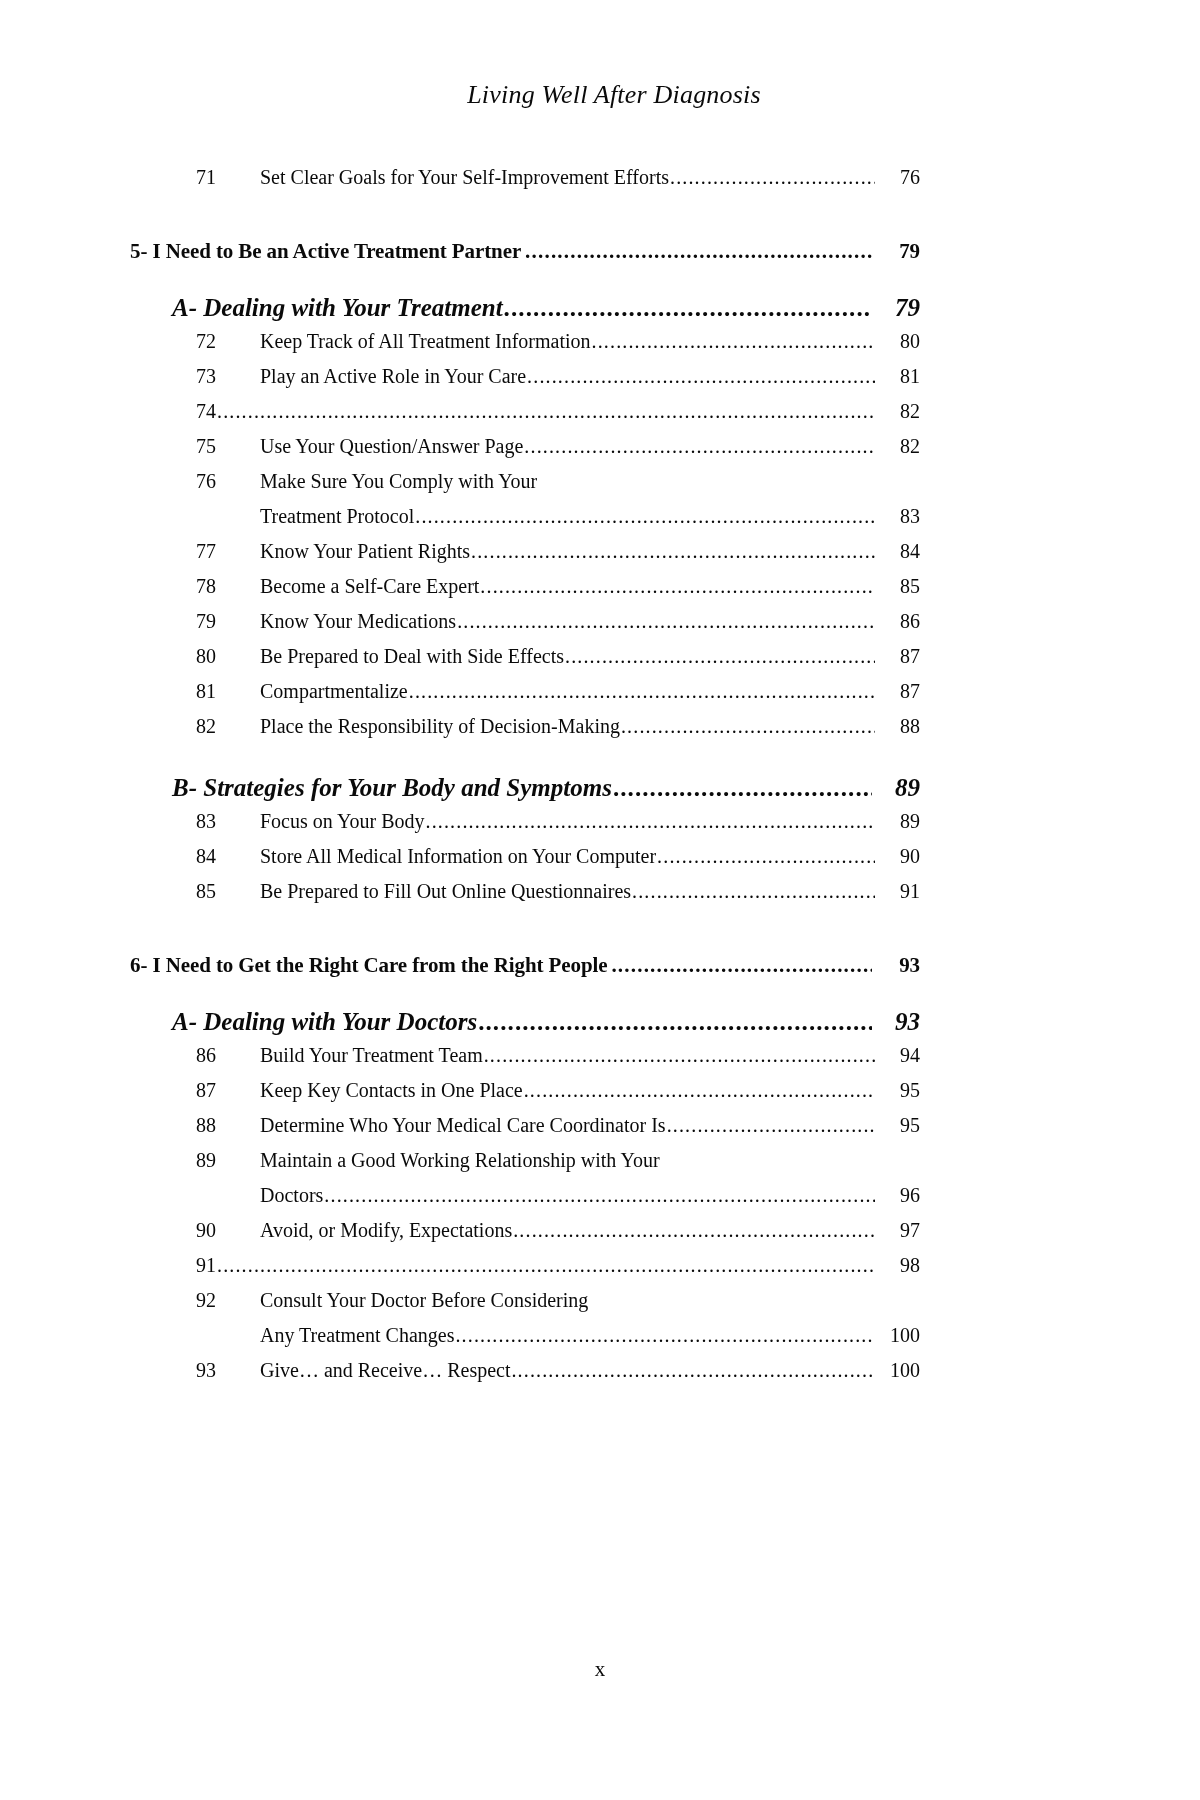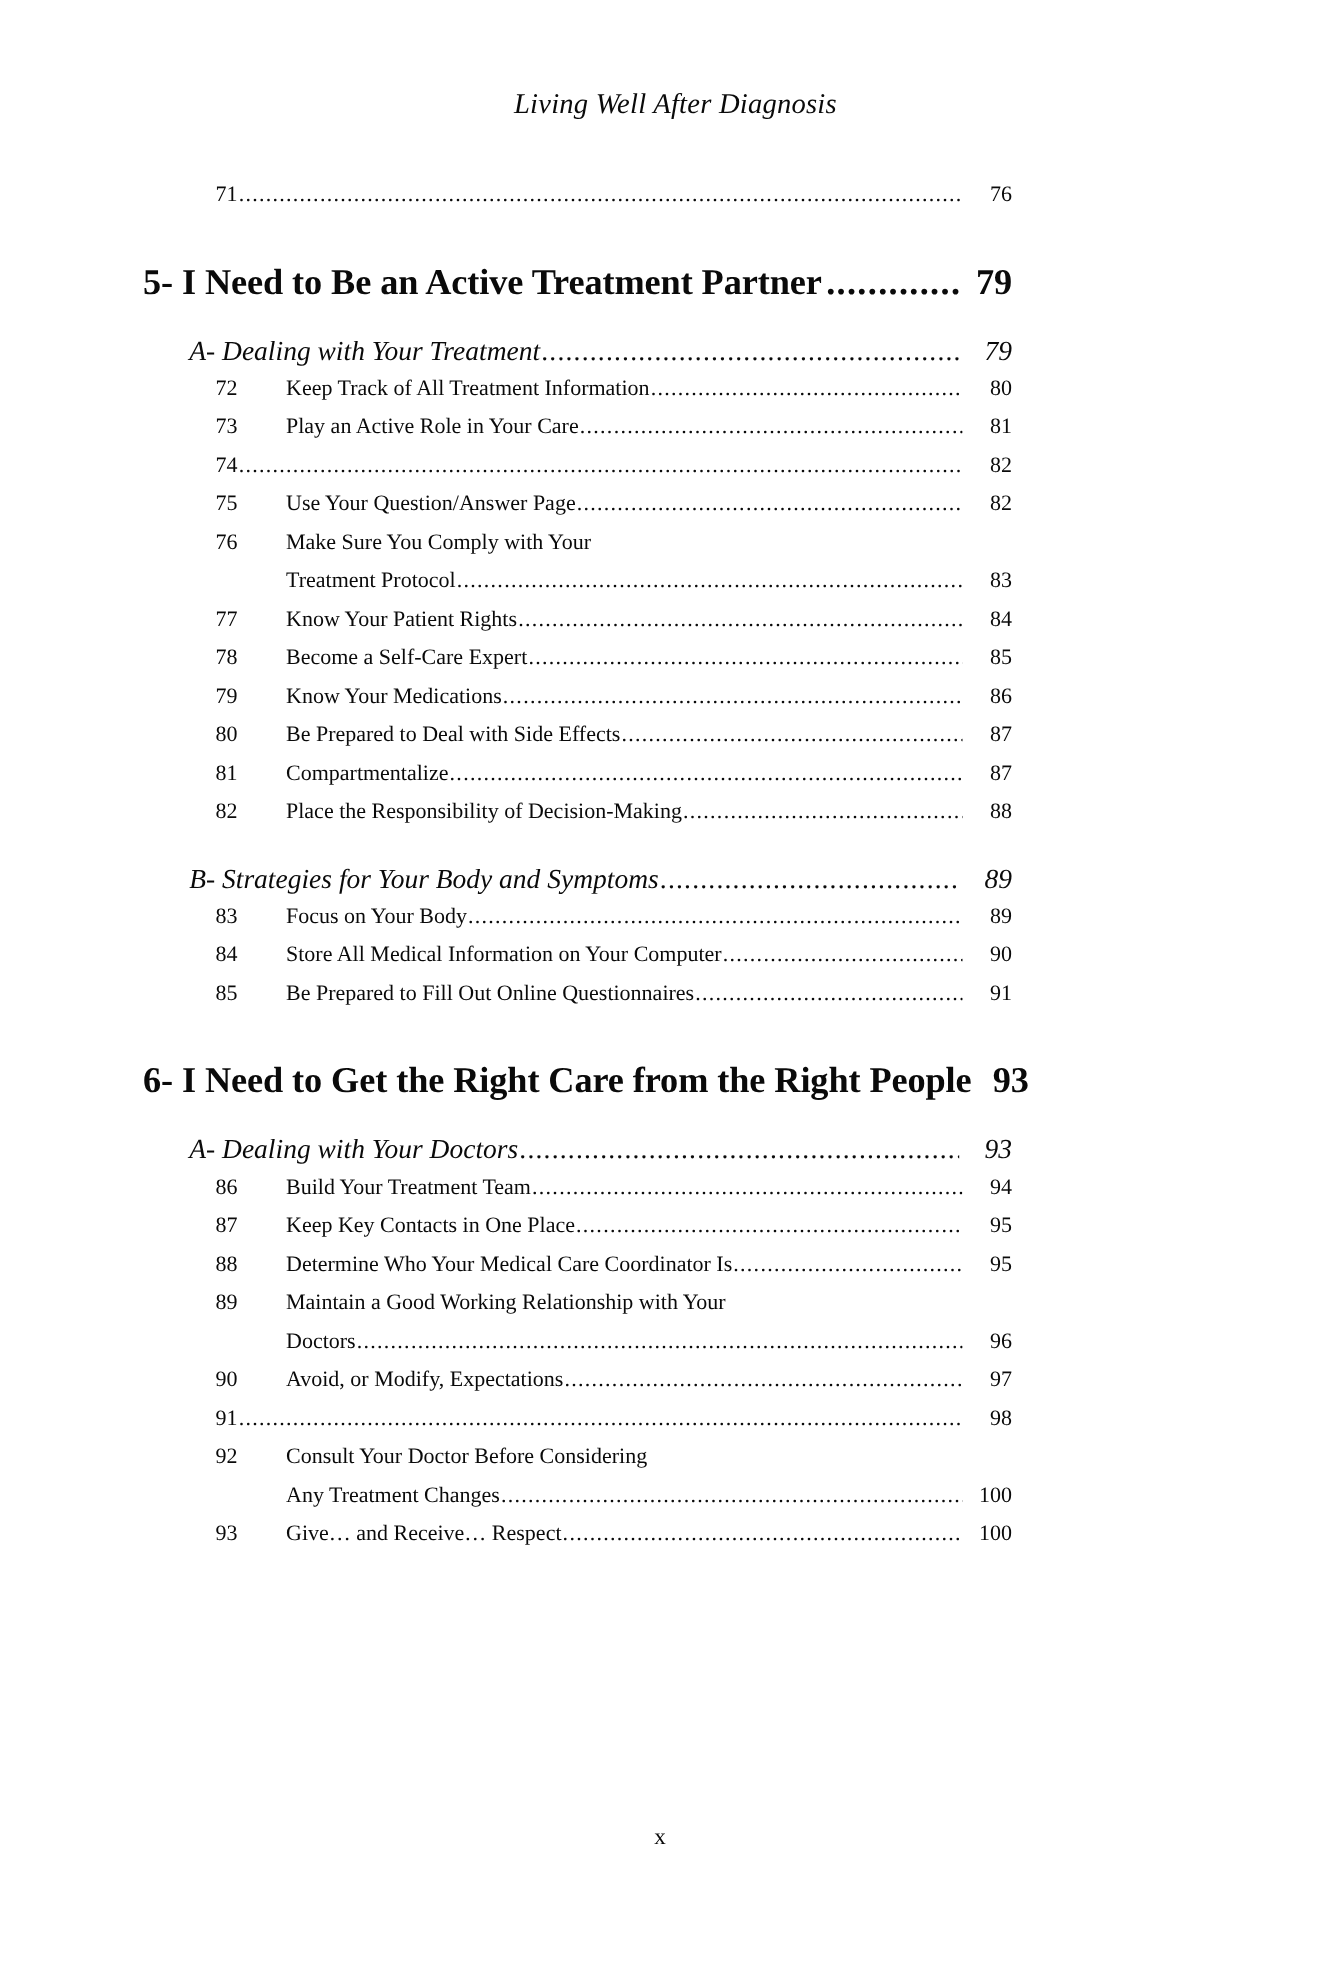--- a/index.html
+++ b/index.html
@@ -41,21 +41,21 @@
     top: 160px;
     left: 130px;
     width: 790px;
   }
 
   
   .chapter-row {
     display: flex;
     align-items: baseline;
     font-weight: bold;
-    font-size: 33px;
+    font-size: 21px;
     margin-top: 44px;
     margin-bottom: 4px;
     letter-spacing: -0.1px;
   }
   .chapter-row .ch-label {
     white-space: nowrap;
   }
   .chapter-row .leader {
     flex: 1 1 auto;
     overflow: hidden;
@@ -68,21 +68,21 @@
     white-space: nowrap;
     text-align: right;
     min-width: 46px;
     font-weight: bold;
   }
 
   
   .section-row {
     display: flex;
     align-items: flex-end;
-    font-weight: normal;
+    font-weight: bold;
     font-style: italic;
     font-size: 25px;
     margin-top: 30px;
     margin-bottom: 2px;
     padding-left: 42px;
   }
   .section-row .sec-label {
     white-space: nowrap;
   }
   .section-row .leader {
@@ -147,20 +147,21 @@
 </head>
 <body>
 
 <div class="page">
 
   <div class="running-head">Living Well After Diagnosis</div>
 
   <div class="toc" id="toc-root">
       <div class="entry">
         <span class="num">71</span>
+        <span class="title">Set Clear Goals for Your Self-Improvement Efforts</span>
         <span class="leader">.............................................................................................................................................................</span>
         <span class="pg">76</span>
       </div>
       <div class="chapter-row">
         <span class="ch-label">5- I Need to Be an Active Treatment Partner</span>
         <span class="leader">.............................................................................................................................................................</span>
         <span class="pg">79</span>
       </div>
       <div class="section-row">
         <span class="sec-label">A- Dealing with Your Treatment</span>

